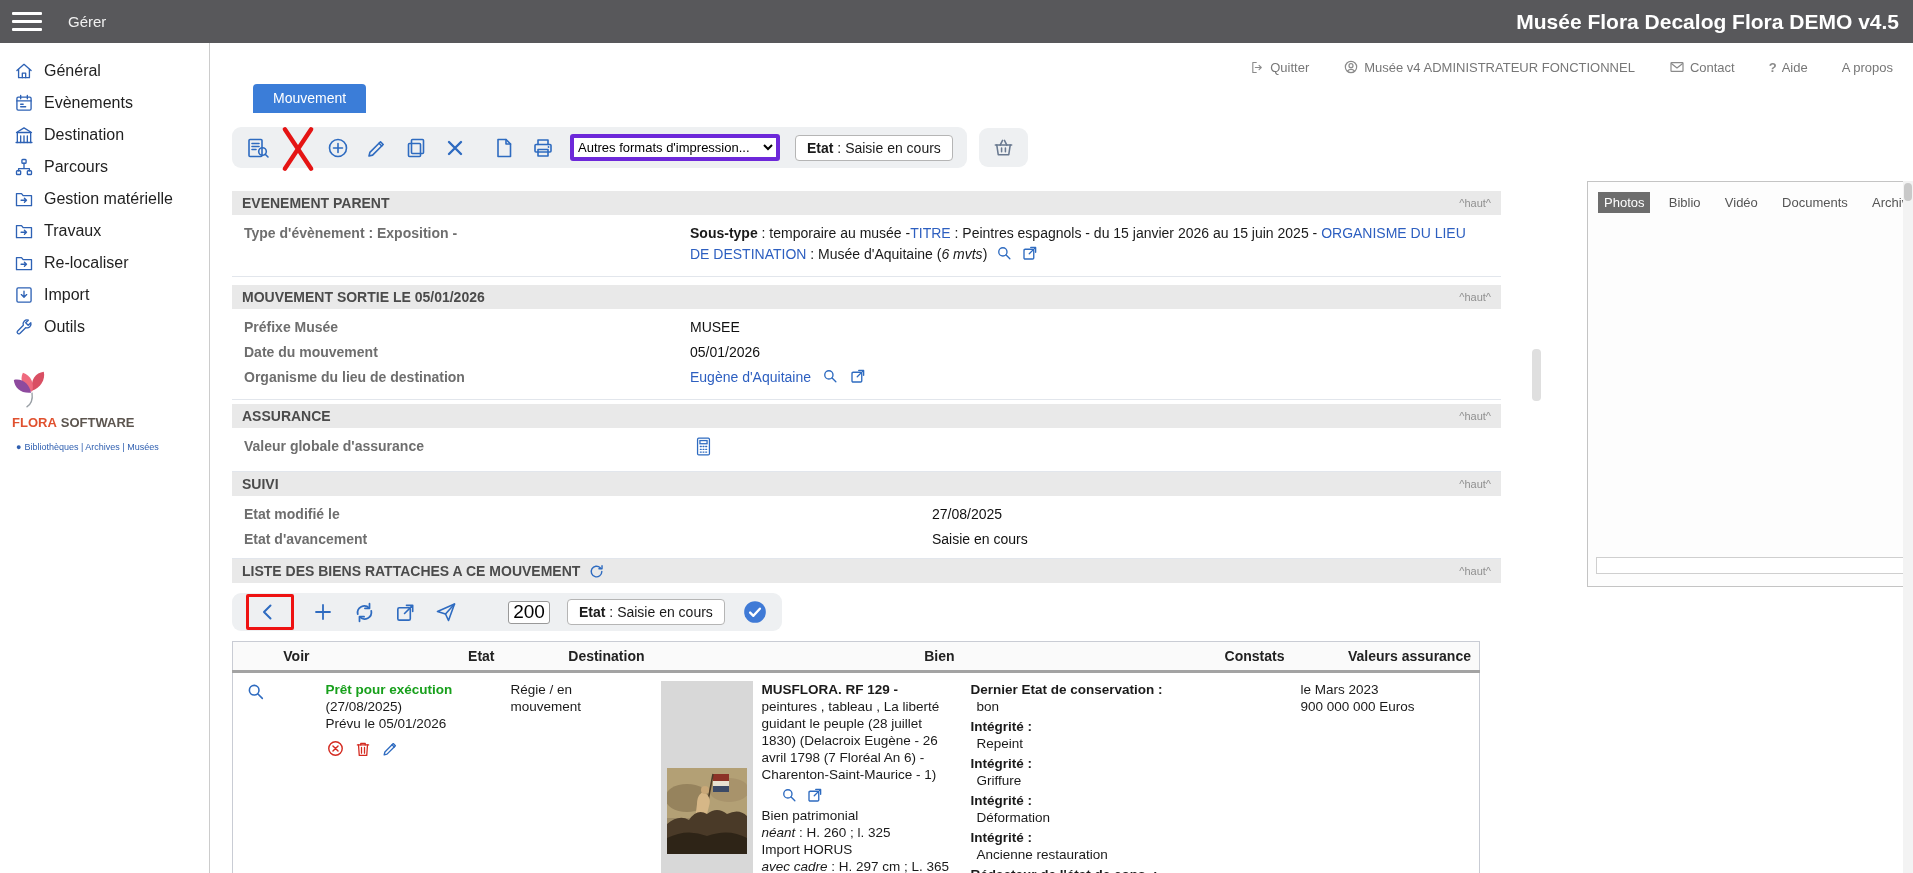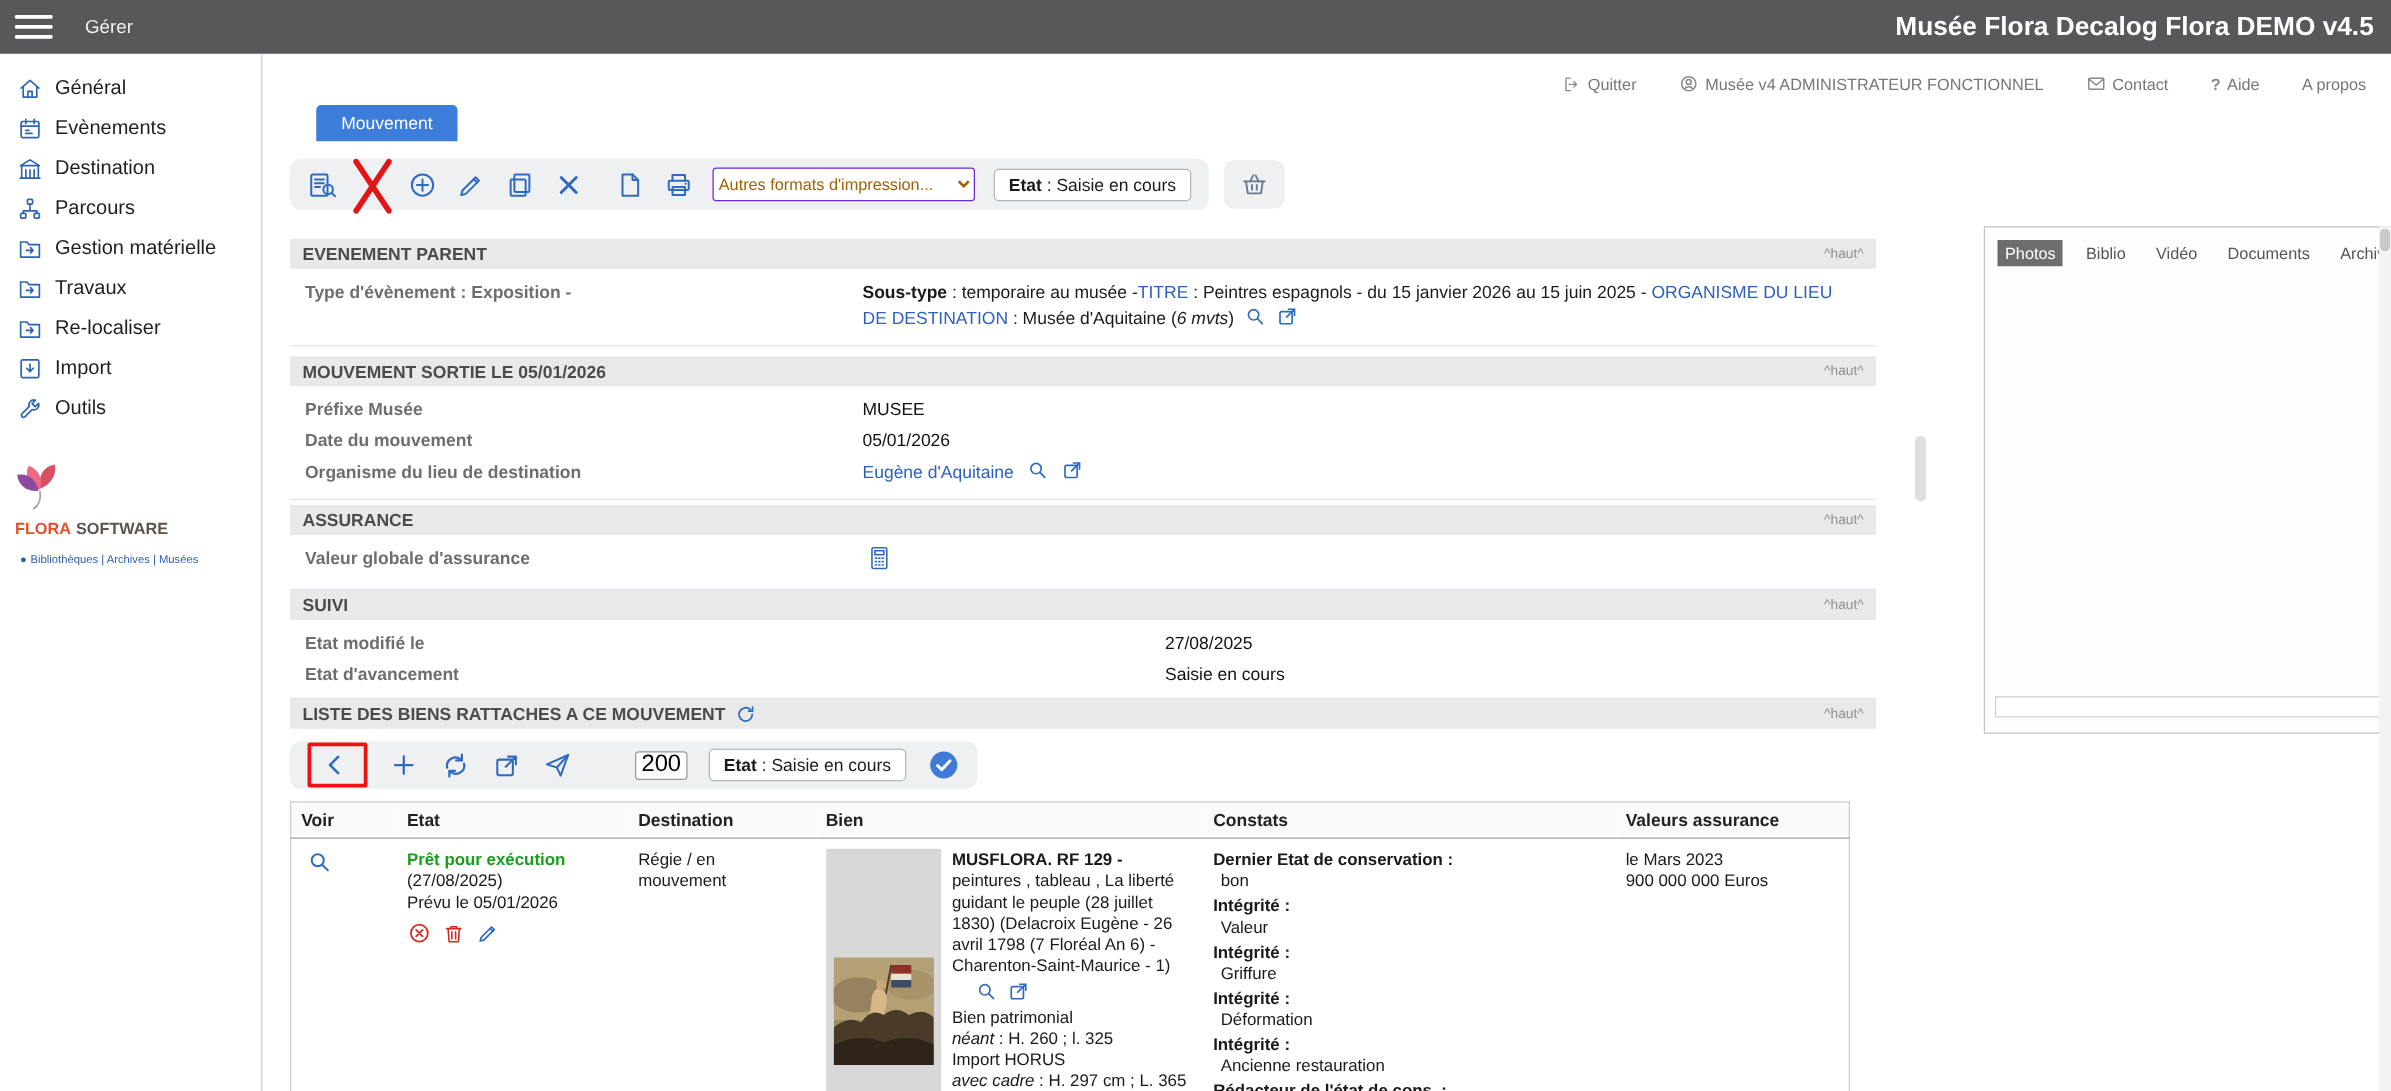--- a/index.html
+++ b/index.html
@@ -40,22 +40,22 @@
   .main-col { width:1269px; margin-left:22px; }
 
   .tab { display:inline-block; margin-left:21px; margin-top:8px; background:#3b7dd8; color:#fff;
          font-size:14px; padding:6px 20px 7px 20px; border-radius:4px 4px 0 0; cursor:pointer; }
 
   .toolbar-row { margin-top:14px; display:flex; align-items:center; gap:12px; }
   .toolbar-main { background:#eef0f2; border-radius:9px; padding:7px 14px; display:flex; align-items:center; gap:15px; position:relative; }
   .tb-icon { color:#2e6bc0; cursor:pointer; display:inline-flex; }
   .redx-slot { position:relative; width:26px; height:24px; }
   .redx-slot svg { position:absolute; left:-8px; top:-10px; }
-  .print-select { height:27px; font-size:13px; font-family:"Liberation Sans",sans-serif; color:#a16207;
-                  border:1px solid #6d28d9; border-radius:3px; background:#fff; width:210px; }
+  .print-select { height:27px; font-size:13px; font-family:"Liberation Sans",sans-serif; color:#000000;
+                  border:4px solid #6d28d9; border-radius:3px; background:#fff; width:210px; }
   .etat-box { background:#fff; border:1px solid #b5b5b5; border-radius:4px; padding:4px 11px; font-size:14px; white-space:nowrap; }
   .etat-box b { font-weight:bold; }
   .basket-box { background:#eef0f2; border-radius:9px; padding:8px 13px; display:flex; align-items:center; }
   .basket-box .ic { color:#68788f; cursor:pointer; }
 
   .sec-header { margin-top:0; background:#e9e9e9; height:24px; display:flex; align-items:center;
                 justify-content:space-between; padding:0 10px 0 10px; }
   .sec-title { font-size:14px; font-weight:bold; color:#4b4b4b; display:flex; align-items:center; gap:8px; }
   .sec-title .ic { color:#2e6bc0; cursor:pointer; }
   .haut { font-size:11px; color:#909090; cursor:pointer; }
@@ -69,21 +69,21 @@
   .lnk { color:#2d5fc0; cursor:pointer; text-decoration:none; }
   .it { font-style:italic; }
   .inline-ic { color:#2e6bc0; cursor:pointer; vertical-align:-3px; display:inline-block; margin-left:4px; }
 
   .sub-toolbar { margin-top:10px; background:#eef0f2; border-radius:9px; padding:6px 14px; display:flex;
                  align-items:center; gap:17px; width:fit-content; height:38px; }
   .annot-box { border:3px solid #ee1212; border-radius:2px; padding:3px 11px 3px 7px; margin:-5px 0; display:inline-flex; align-items:center; }
   .count-input { width:42px; height:23px; border:1px solid #999; border-radius:3px; font-size:19px; text-align:center; font-family:"Liberation Sans",sans-serif;margin-left:33px; }
 
   table.biens { margin-top:10px; width:1247px; border-collapse:collapse; border:1px solid #c9ccd4; table-layout:fixed; }
-  table.biens th { text-align:left; font-size:14px; font-weight:bold; color:#222; padding:6px 8px; background:#fafafa; border-bottom:1px solid #a3a3a3; }
+  table.biens th { text-align:right; font-size:14px; font-weight:bold; color:#222; padding:6px 8px; background:#fafafa; border-bottom:3px solid #a3a3a3; }
   table.biens td { vertical-align:top; padding:8px; font-size:13.5px; line-height:17px; }
   .green { color:#18a01c; font-weight:bold; }
   .row-icons { display:flex; gap:9px; margin-top:7px; align-items:center; }
   .red-ic { color:#d42a20; cursor:pointer; display:inline-flex; }
   .blue-ic { color:#2e6bc0; cursor:pointer; display:inline-flex; }
   .bien-flex { display:flex; gap:9px; align-items:stretch; }
   .thumb-box { width:92px; flex:0 0 92px; background:#d8d8d8; display:flex; align-items:center; justify-content:center; min-height:260px; }
   .bien-text { flex:1; }
   .bien-icons { margin:3px 0 3px 18px; display:flex; gap:8px; }
   .c-group { margin-bottom:3px; }
@@ -583,21 +583,21 @@
                 </div>
               </div>
             </td>
             <td>
               <div class="c-group">
                   <div class="c-label">Dernier Etat de conservation :</div>
                   <div class="c-value">bon</div>
                 </div>
               <div class="c-group">
                   <div class="c-label">Intégrité :</div>
-                  <div class="c-value">Valeur</div>
+                  <div class="c-value">Repeint</div>
                 </div>
               <div class="c-group">
                   <div class="c-label">Intégrité :</div>
                   <div class="c-value">Griffure</div>
                 </div>
               <div class="c-group">
                   <div class="c-label">Intégrité :</div>
                   <div class="c-value">Déformation</div>
                 </div>
               <div class="c-group">

